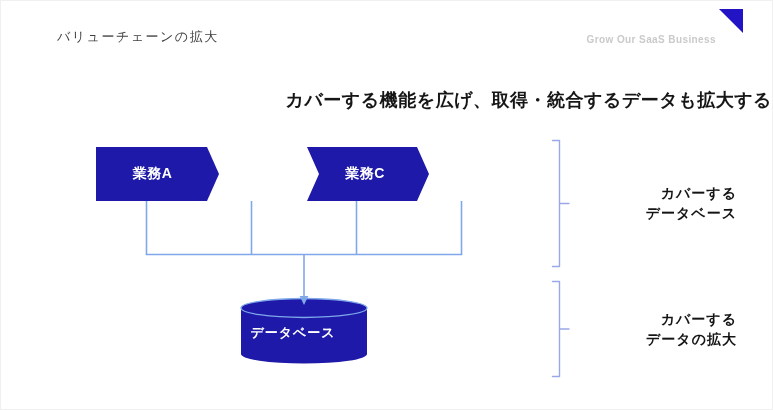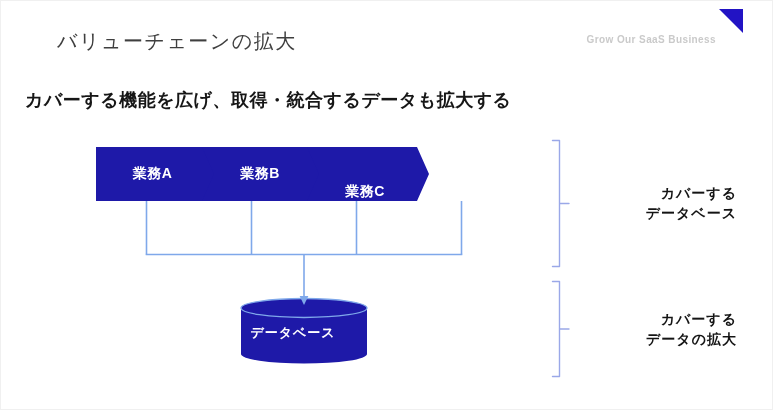--- a/index.html
+++ b/index.html
@@ -13,21 +13,21 @@
     box-sizing: border-box;
     border: 1px solid #f0f0f0;
   }
 
   
   .slide-title {
     position: absolute;
     left: 56px;
     top: 27px;
     font-family: Liberation Mono, monospace;
-    font-size: 20px;
+    font-size: 13px;
     letter-spacing: 1.5px;
     color: #3f3f3f;
     white-space: nowrap;
   }
   .watermark {
     position: absolute;
     right: 56px;
     top: 33px;
     font-size: 10px;
     font-weight: 700;
@@ -45,27 +45,26 @@
     background: #2213c4;
     clip-path: polygon(0 0, 100% 0, 100% 100%);
   }
 
   
   .main-heading {
     position: absolute;
     left: 0;
     right: 0;
     top: 87px;
-    text-align: left;
+    text-align: right;
     font-size: 18px;
     font-weight: 700;
     letter-spacing: 0.5px;
     color: #161616;
     white-space: nowrap;
-    padding-left: 24px;
   }
 
   
   .arrow {
     position: absolute;
     top: 146px;
     height: 54px;
     background: #1e19a8;
     display: flex;
     align-items: center;
@@ -79,21 +78,21 @@
     clip-path: polygon(0 0, calc(100% - 12px) 0, 100% 50%, calc(100% - 12px) 100%, 0 100%);
     padding-right: 10px;
   }
   .arrow.chev {
     clip-path: polygon(0 0, calc(100% - 12px) 0, 100% 50%, calc(100% - 12px) 100%, 0 100%, 12px 50%);
     padding-left: 2px;
     padding-right: 8px;
   }
   .arrow-a { left: 95px;  width: 113px; }
   .arrow-b { left: 201px; width: 112px; }
-  .arrow-c { left: 306px; width: 112px; align-items: flex-end; }
+  .arrow-c { left: 306px; width: 112px; }
   .arrow-d { left: 411px; width: 117px; }
 
   
   .diagram-svg {
     position: absolute;
     left: 0; top: 0;
     width: 773px; height: 410px;
   }
 
   
@@ -157,23 +156,20 @@
 
     <g stroke="#9aa8e8" stroke-width="1.4" fill="none" stroke-linecap="round" stroke-linejoin="round">
       <path d="M551.5,139.5 h7 v126 h-7 M558.5,202.5 h9.5"></path>
       <path d="M551.5,280.5 h7 v95  h-7 M558.5,328 h9.5"></path>
     </g>
   </svg>
 
   <div class="arrow first arrow-a">
     <span>業務A</span>
   </div>
-  <div class="arrow chev arrow-b">
-    <span>業務B</span>
-  </div>
   <div class="arrow chev arrow-c">
     <span>業務C</span>
   </div>
 
   <div class="db-label">データベース</div>
 
   <div class="annot annot-1">
     <div>カバーする</div>
     <div>データベース</div>
   </div>

